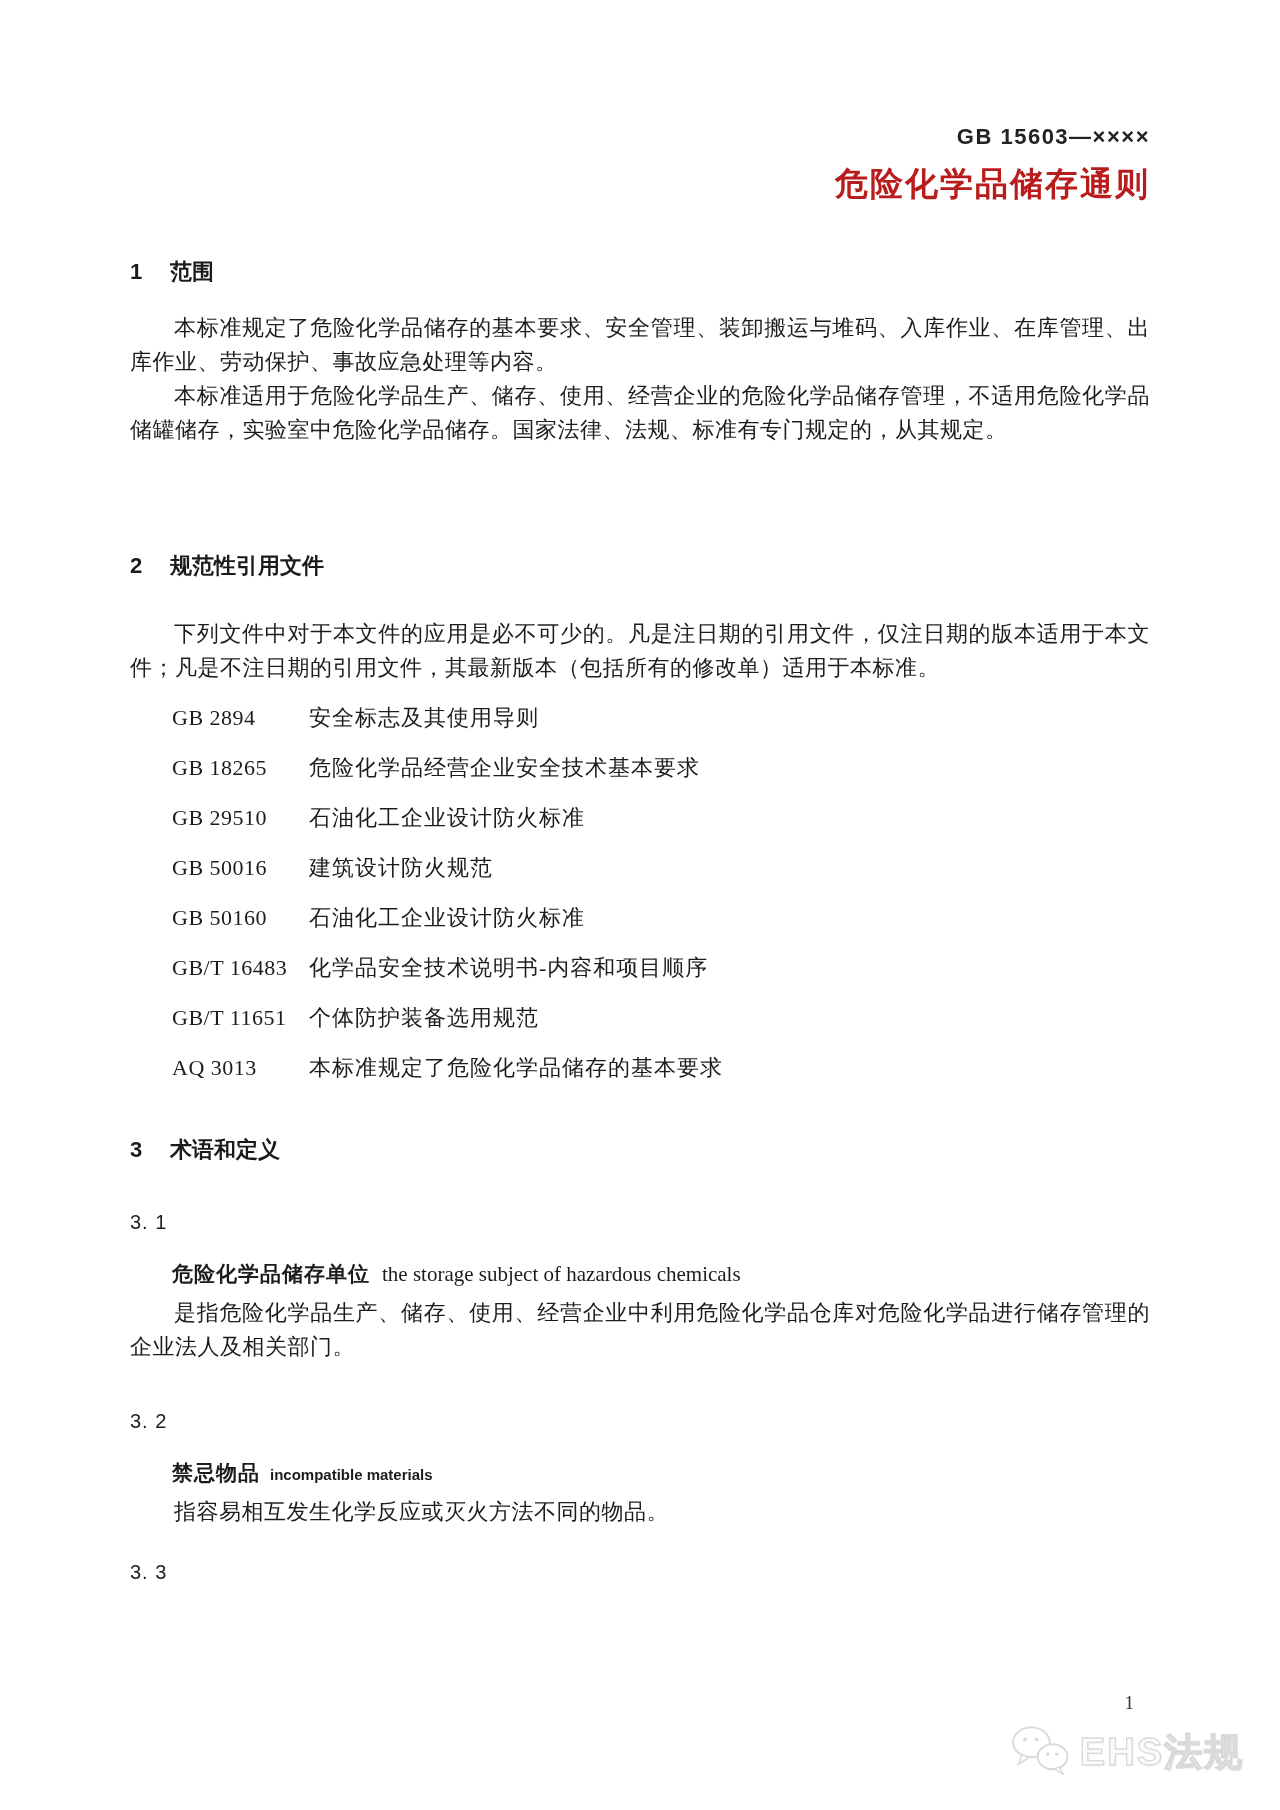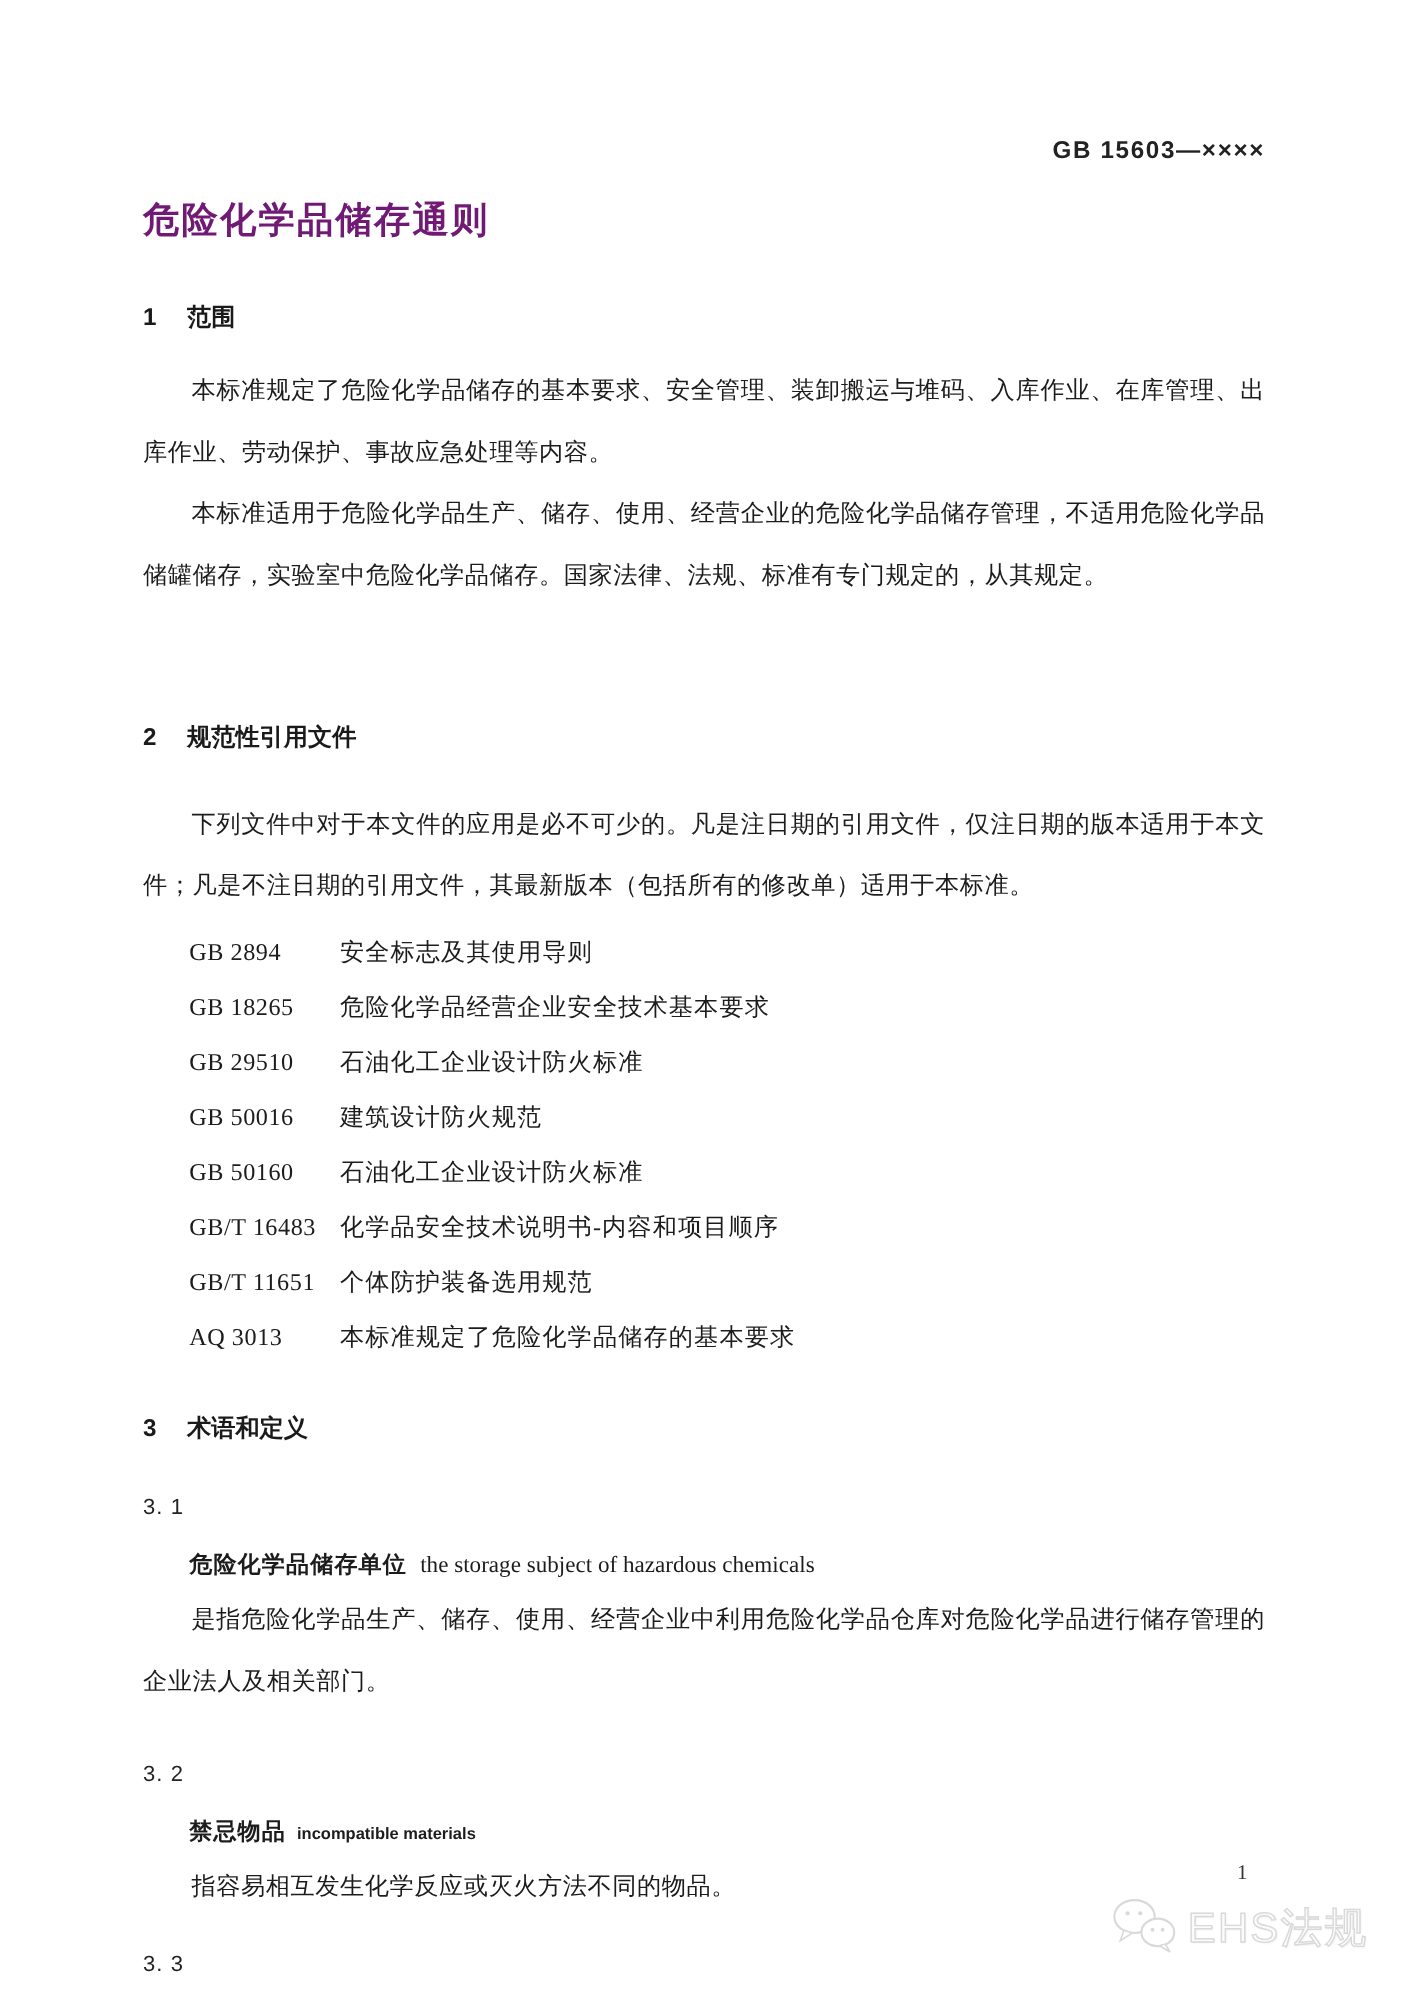--- a/index.html
+++ b/index.html
@@ -19,45 +19,45 @@
     padding-top: 124px;
     text-align: right;
     font-family: "Liberation Sans", sans-serif;
     font-weight: 700;
     font-size: 22px;
     letter-spacing: 1.5px;
     color: #222;
   }
 
   .doc-title {
-    margin-top: 28px;
-    text-align: left;
+    margin-top: 12px;
+    text-align: right;
     font-family: "Liberation Sans", sans-serif;
     font-weight: 700;
     font-size: 33px;
     letter-spacing: 2px;
-    color: #701a75;
+    color: #b91c1c;
   }
 
   .sec-heading {
     font-family: "Liberation Sans", sans-serif;
     font-weight: 700;
     font-size: 22px;
     display: flex;
     align-items: baseline;
     color: #1a1a1a;
   }
   .sec-heading .sec-num { width: 40px; }
   .h-scope { margin-top: 50px; }
   .h-refs  { margin-top: 104px; }
   .h-terms { margin-top: 42px; }
 
   .para {
     font-size: 22px;
-    line-height: 56px;
+    line-height: 34px;
     text-align: justify;
     text-indent: 2em;
     letter-spacing: 0.5px;
   }
   .scope-paras { margin-top: 24px; }
   .refs-intro  { margin-top: 36px; }
 
   .ref-list { margin-top: 8px; font-size: 22px; }
   .ref-row {
     display: flex;
@@ -108,21 +108,21 @@
   .watermark {
     position: absolute;
     top: 1724px;
     right: 36px;
     display: flex;
     align-items: center;
     gap: 8px;
   }
   .wm-text {
     font-family: "Liberation Sans", sans-serif;
-    font-weight: 400;
+    font-weight: 700;
     font-size: 38px;
     letter-spacing: 2px;
     color: #fbfbfb;
     -webkit-text-stroke: 1.3px #d9d9d9;
     text-shadow: 1px 1px 2px #ececec;
   }
 </style>
 </head>
 <body>
 

